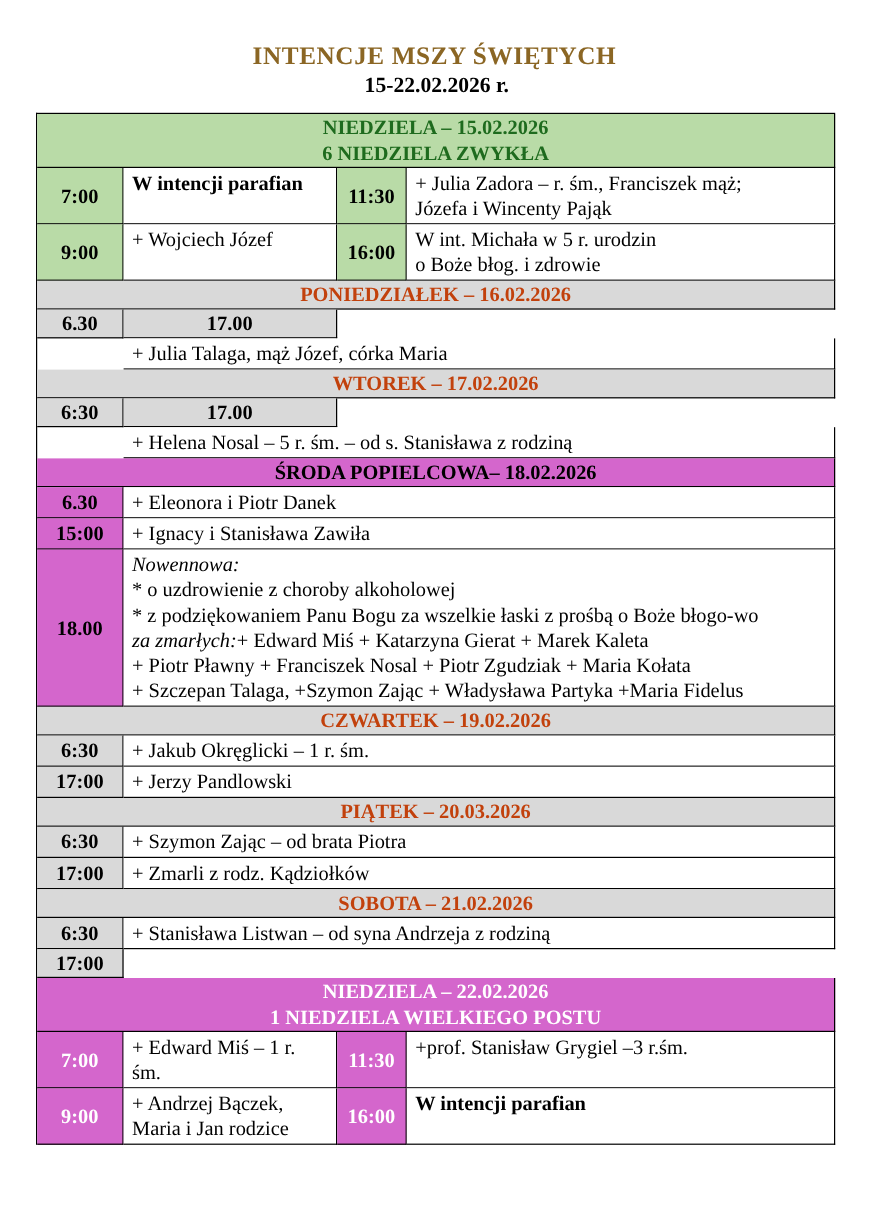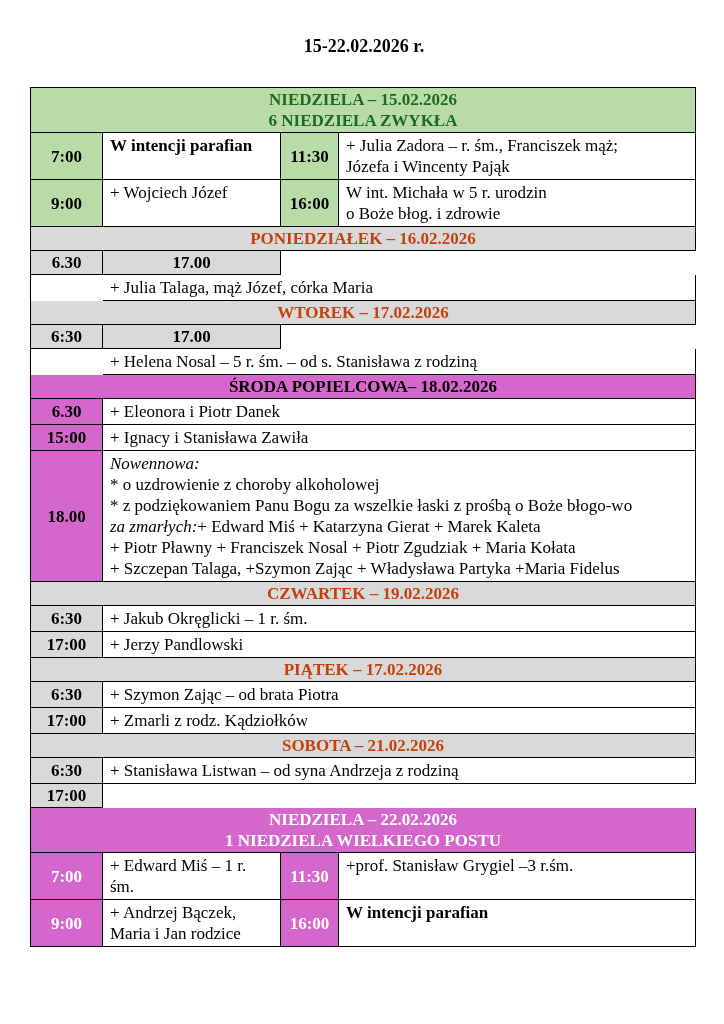--- a/index.html
+++ b/index.html
@@ -15,21 +15,21 @@
     width:724px;height:1024px;overflow:hidden;
     font-family:"Liberation Serif","DejaVu Serif",serif;
     color:#000;
   }
   .doc-header{text-align:center;padding-top:34px;}
   .doc-title{
     margin:0;font-size:21px;font-weight:bold;color:var(--title-color);
     letter-spacing:0.5px;
   }
   .doc-subtitle{margin:2px 0 0 4px;font-size:18px;font-weight:bold;color:#000;}
-  .tbl-wrap{margin:30px 28px 0 30px;}
+  .tbl-wrap{margin:12px 28px 0 30px;}
   .tbl{
     display:grid;
     grid-template-columns:72px 178px 58px 1fr;
     border-left:1px solid var(--border);
     border-top:1px solid var(--border);
     font-size:17px;line-height:21px;
   }
   .sec-header{
     grid-column:1 / -1;text-align:center;font-weight:bold;
     border-right:1px solid var(--border);border-bottom:1px solid var(--border);
@@ -53,20 +53,21 @@
   .theme-pink.sec-header{background:var(--pink-bg);color:#000;}
   .theme-pink.time{background:var(--pink-bg);color:#000;}
   .theme-pink-white.sec-header{background:var(--pink-bg);color:#ffffff;}
   .theme-pink-white.time{background:var(--pink-bg);color:#ffffff;}
   em{font-style:italic;}
 </style>
 </head>
 <body>
 
 <header class="doc-header">
+  <h1 class="doc-title">INTENCJE MSZY ŚWIĘTYCH</h1>
   <h2 class="doc-subtitle">15-22.02.2026 r.</h2>
 </header>
 
 <div class="tbl-wrap">
   <div class="tbl">
       <div class="sec-header theme-green">
         <div>NIEDZIELA – 15.02.2026</div>
         <div>6 NIEDZIELA ZWYKŁA</div>
       </div>
       <div class="cell time theme-green">7:00</div>
@@ -101,21 +102,21 @@
       <div class="cell time theme-pink">18.00</div>
       <div class="cell desc span3"><div><em>Nowennowa:</em></div><div>* o uzdrowienie z choroby alkoholowej</div><div>* z podziękowaniem Panu Bogu za wszelkie łaski z prośbą o Boże błogo-wo</div><div><em>za zmarłych:</em>+ Edward Miś  + Katarzyna Gierat + Marek Kaleta</div><div>+ Piotr Pławny  + Franciszek Nosal + Piotr Zgudziak + Maria Kołata</div><div>+ Szczepan Talaga, +Szymon Zając + Władysława Partyka +Maria Fidelus</div></div>
       <div class="sec-header theme-gray">
         <div>CZWARTEK – 19.02.2026</div>
       </div>
       <div class="cell time theme-gray">6:30</div>
       <div class="cell desc span3">+ Jakub Okręglicki – 1 r. śm.</div>
       <div class="cell time theme-gray">17:00</div>
       <div class="cell desc span3">+ Jerzy Pandlowski</div>
       <div class="sec-header theme-gray">
-        <div>PIĄTEK – 17.02.2026</div>
+        <div>PIĄTEK – 20.03.2026</div>
       </div>
       <div class="cell time theme-gray">6:30</div>
       <div class="cell desc span3">+ Szymon Zając – od brata Piotra</div>
       <div class="cell time theme-gray">17:00</div>
       <div class="cell desc span3">+ Zmarli z rodz. Kądziołków</div>
       <div class="sec-header theme-gray">
         <div>SOBOTA – 21.02.2026</div>
       </div>
       <div class="cell time theme-gray">6:30</div>
       <div class="cell desc span3">+ Stanisława Listwan – od syna Andrzeja z rodziną</div>

